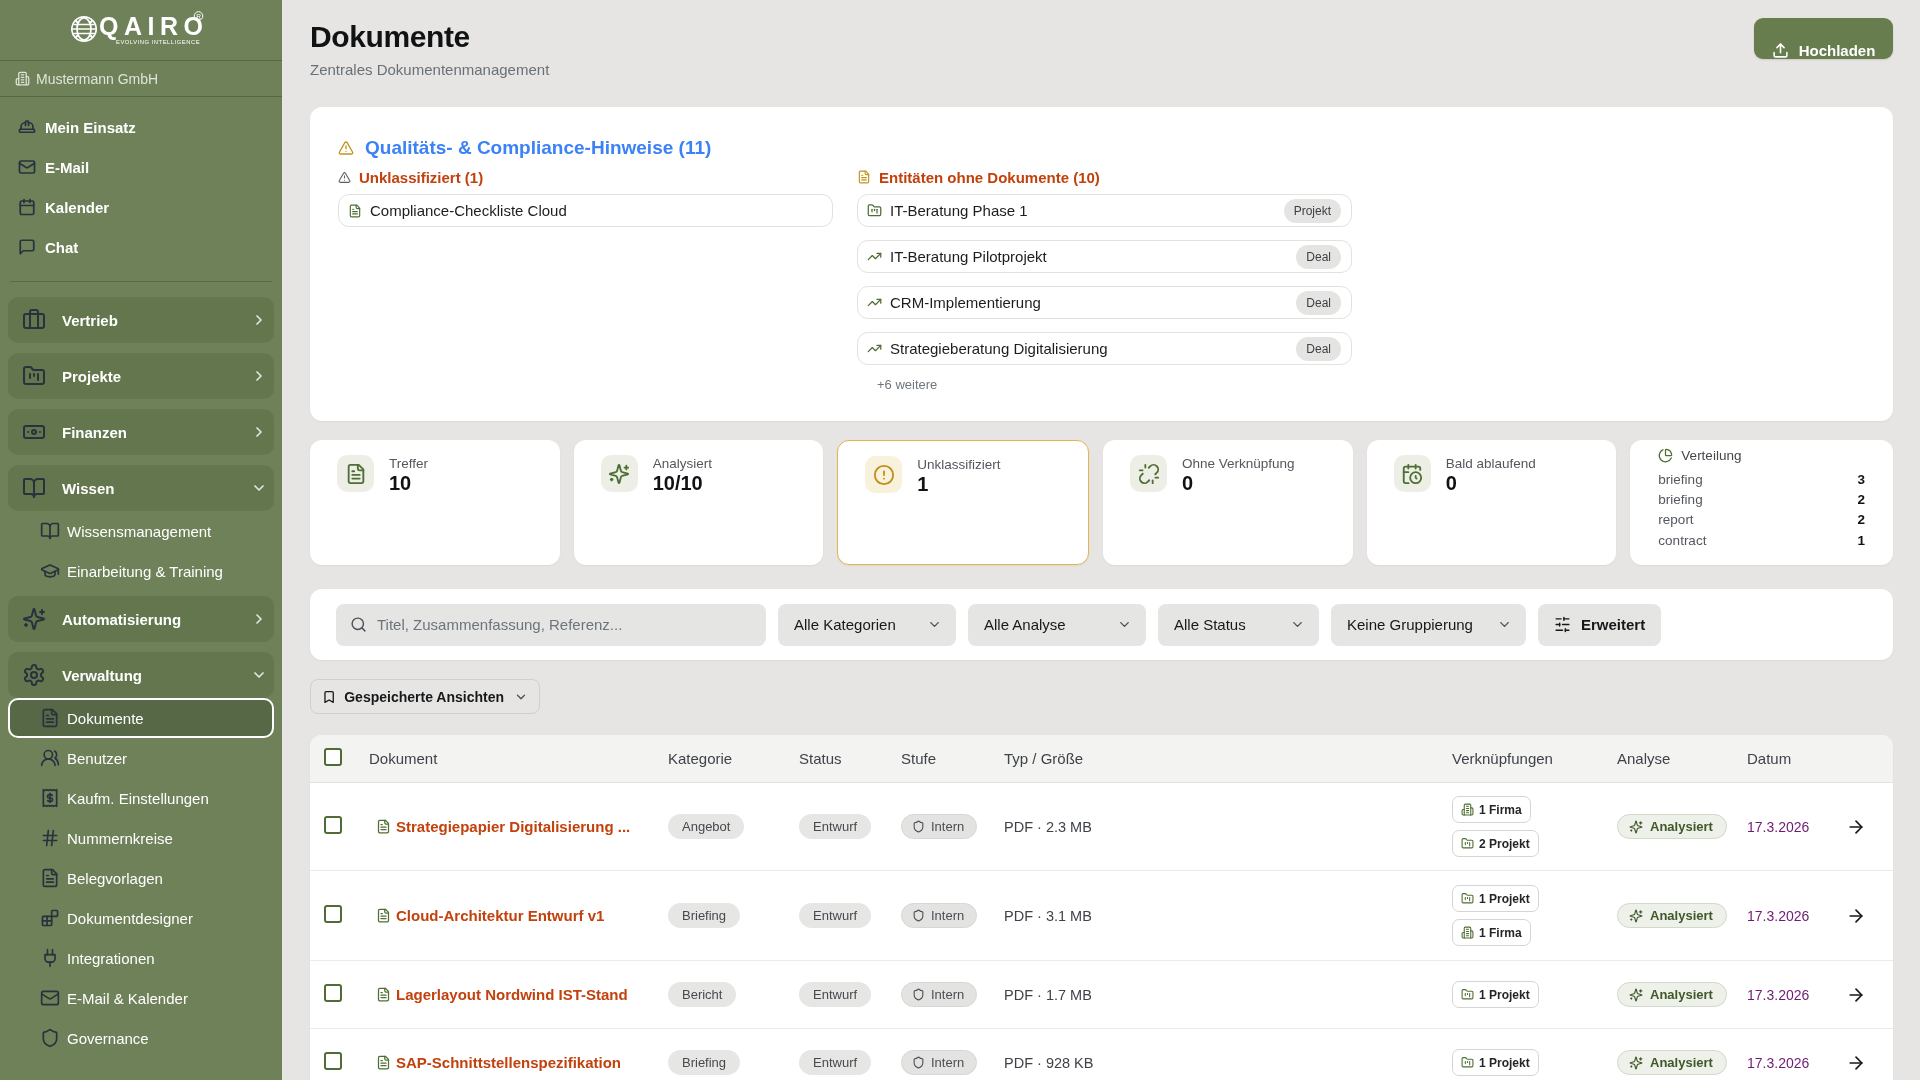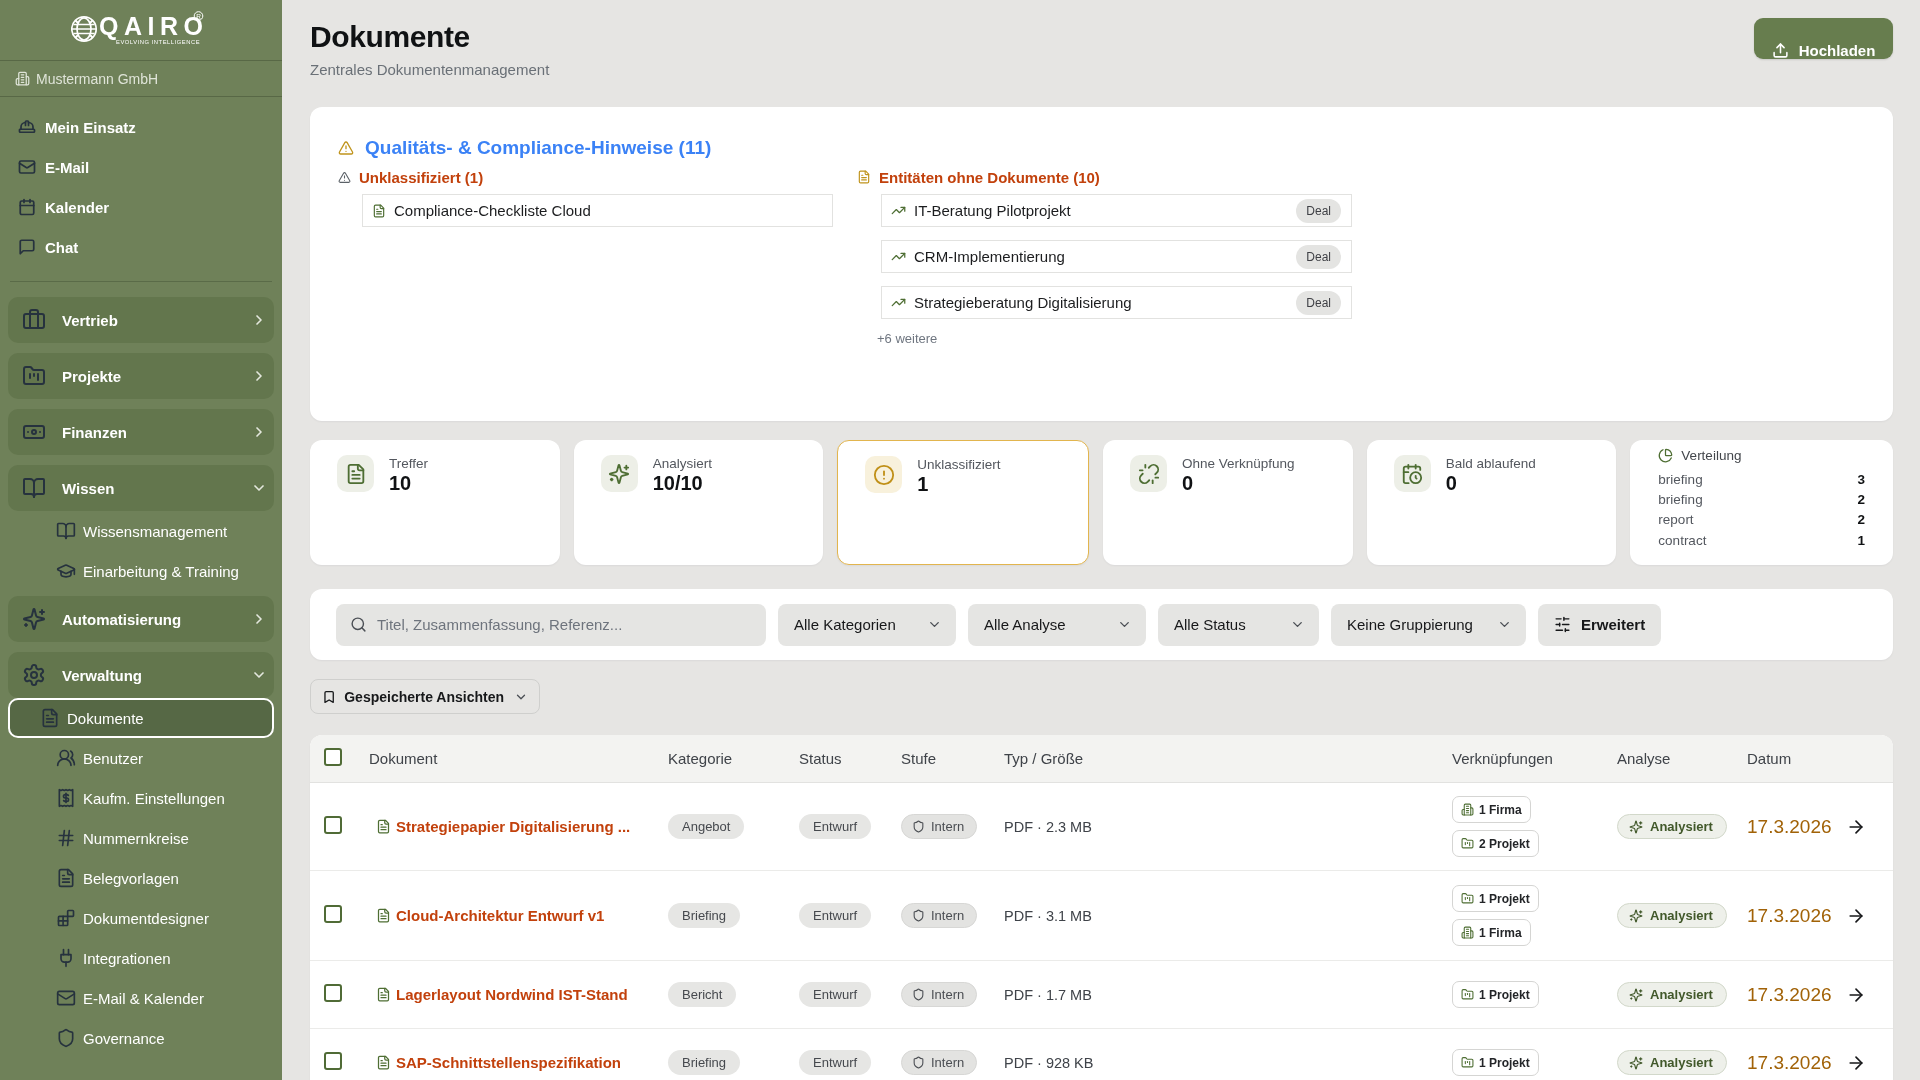--- a/index.html
+++ b/index.html
@@ -13,39 +13,39 @@
 .sb-logo { height:61px; display:flex; align-items:center; justify-content:center; border-bottom:1px solid rgba(20,30,15,0.25); }
 .sb-company { height:36px; display:flex; align-items:center; gap:6px; padding:0 15px; border-bottom:1px solid rgba(20,30,15,0.25); color:#dfe4d8; font-size:14px; }
 .sb-nav { padding-top:10px; }
 .sb-item { height:40px; display:flex; align-items:center; gap:9px; padding:0 0 0 18px; color:#fff; font-size:15px; font-weight:700; }
 .sb-item svg, .sb-company svg { flex:none; color:#26323e; }
 .sb-company svg { color:#dfe4d8; }
 .sb-sep { height:1px; background:rgba(20,30,15,0.22); margin:14px 10px 15px 10px; }
 .sb-group { margin:0 8px 10px 8px; height:46px; border-radius:10px; background:#63764d; display:flex; align-items:center; padding:0 7px 0 14px; color:#fff; font-size:15px; font-weight:700; }
 .sb-group .gic { margin-right:16px; display:flex; color:#26323e; }
 .sb-group .chev { margin-left:auto; color:#e4e8de; display:flex; }
-.sb-sub { height:40px; display:flex; align-items:center; padding-left:56px; color:#fff; font-size:15px; }
+.sb-sub { height:40px; display:flex; align-items:center; padding-left:40px; color:#fff; font-size:15px; }
 .sb-sub .sic { margin-right:7px; display:flex; color:#26323e; }
 .sb-sub.sel { margin:0 8px; border:2px solid #fff; border-radius:10px; background:#566845; padding-left:30px; }
 
 
 .main { position:absolute; left:282px; top:0; width:1638px; height:1080px; }
 .pg-title { position:absolute; left:28px; top:20px; font-size:30px; font-weight:700; color:#101214; letter-spacing:-0.4px; }
 .pg-sub { position:absolute; left:28px; top:61px; font-size:15px; color:#6a7077; }
 .btn-upload { position:absolute; right:27px; top:18px; height:41px; width:139px; background:#677d4e; border-radius:9px; display:flex; align-items:flex-end; justify-content:center; gap:10px; color:#fff; font-size:15px; font-weight:700; box-shadow:0 1px 2px rgba(0,0,0,0.12); }
 
 .card { background:#fff; border-radius:12px; box-shadow:0 1px 2px rgba(16,24,40,0.05); }
 
 
 .panel { position:absolute; left:28px; top:107px; width:1583px; height:314px; padding:30px 28px; }
 .panel-title { display:flex; align-items:center; gap:11px; font-size:19px; font-weight:700; color:#3b82f6; }
 .panel-grid { display:grid; grid-template-columns:495px 495px 495px; gap:24px; margin-top:8px; }
 .sec-head { display:flex; align-items:center; gap:8px; font-size:15px; font-weight:700; color:#c2410c; height:20px; }
 .hint-list { margin-top:7px; display:flex; flex-direction:column; gap:13px; }
-.hint-row { height:33px; border:1px solid #e2e2e0; border-radius:0; display:flex; align-items:center; gap:8px; padding:0 10px 0 9px; font-size:15px; color:#1c1d1f; background:#fff;margin-left:24px; }
+.hint-row { height:33px; border:1px solid #e2e2e0; border-radius:11px; display:flex; align-items:center; gap:8px; padding:0 10px 0 9px; font-size:15px; color:#1c1d1f; background:#fff; }
 .hint-row .spacer { flex:1; }
 .pill-gray { background:#e4e4e2; border-radius:999px; padding:5px 10px; font-size:12px; color:#3f4045; font-weight:400; }
 .more { margin-top:12px; margin-left:20px; font-size:13px; color:#6f7680; }
 
 
 .stats { position:absolute; left:28px; top:440px; width:1583px; height:125px; display:flex; gap:14px; }
 .stat { flex:1; padding:15px 16px 0 27px; display:flex; gap:15px; align-items:flex-start; }
 .stat-ic { width:37px; height:37px; border-radius:10px; background:#edefe7; display:flex; align-items:center; justify-content:center; color:#4e6e33; flex:none; }
 .stat.warn { border:1px solid #e2b54e; }
 .stat.warn .stat-ic { background:#f8f1dc; color:#c09018; }
@@ -86,21 +86,21 @@
 .c8 { flex:1; }
 .doc-title { font-size:15px; font-weight:700; color:#c2410c; white-space:nowrap; }
 .doc-ic { color:#4e6e33; flex:none; margin-left:7px; }
 .cat-pill { display:inline-block; background:#e6e6e4; border-radius:999px; padding:5px 14px; font-size:13px; font-weight:500; color:#46494e; }
 .stufe-pill { display:inline-flex; align-items:center; gap:6px; background:#e3e3e1; border:1px solid #d7d7d5; border-radius:999px; padding:4px 12px 4px 10px; font-size:13px; color:#4b4e53; }
 .typ { font-size:14.5px; color:#3f4349; }
 .links { display:flex; flex-direction:column; gap:7px; align-items:flex-start; }
 .lchip { height:27px; display:inline-flex; align-items:center; gap:5px; border:1px solid #d5d5d3; border-radius:7px; padding:0 8px; font-size:12px; font-weight:700; color:#232528; background:#fff; }
 .lchip svg { color:#4e6e33; }
 .ana-pill { display:inline-flex; align-items:center; gap:7px; background:#eef0ea; border:1px solid #d2d8ca; border-radius:999px; padding:4px 13px 4px 11px; font-size:13px; font-weight:700; color:#41582a; }
-.datum { font-size:19px; color:#a16207; }
+.datum { font-size:14px; color:#701a75; }
 .arr { position:absolute; right:27px; top:50%; transform:translateY(-50%); color:#17181a; }
 </style>
 </head>
 <body>
 <aside class="sidebar">
   <div class="sb-logo">
     <svg width="140" height="44" viewBox="0 0 140 44">
       <g stroke="#fff" fill="none" stroke-width="1.7">
         <circle cx="13" cy="21" r="12.2"></circle>
         <ellipse cx="13" cy="21" rx="7" ry="11"></ellipse>
@@ -328,20 +328,26 @@
       <div>
         <div class="sec-head"><svg width="14" height="14" viewBox="0 0 24 24" fill="none" stroke="#c0941c" stroke-width="2" stroke-linecap="round" stroke-linejoin="round">
               <path d="M15 2H6a2 2 0 0 0-2 2v16a2 2 0 0 0 2 2h12a2 2 0 0 0 2-2V7Z"></path>
               <path d="M14 2v4a2 2 0 0 0 2 2h4"></path>
               <path d="M10 9H8"></path>
               <path d="M16 13H8"></path>
               <path d="M16 17H8"></path>
             </svg>Entitäten ohne Dokumente (10)</div>
         <div class="hint-list">
           <div class="hint-row"><svg width="15" height="15" viewBox="0 0 24 24" fill="none" stroke="#4e6e33" stroke-width="2" stroke-linecap="round" stroke-linejoin="round">
+                <path d="M20 20a2 2 0 0 0 2-2V8a2 2 0 0 0-2-2h-7.9a2 2 0 0 1-1.69-.9L9.6 3.9A2 2 0 0 0 7.93 3H4a2 2 0 0 0-2 2v13a2 2 0 0 0 2 2Z"></path>
+                <path d="M8 10v4"></path>
+                <path d="M12 10v2"></path>
+                <path d="M16 10v6"></path>
+              </svg>IT-Beratung Phase 1<span class="spacer"></span><span class="pill-gray">Projekt</span></div>
+          <div class="hint-row"><svg width="15" height="15" viewBox="0 0 24 24" fill="none" stroke="#4e6e33" stroke-width="2" stroke-linecap="round" stroke-linejoin="round">
                 <path d="M16 7h6v6"></path>
                 <path d="m22 7-8.5 8.5-5-5L2 17"></path>
               </svg>IT-Beratung Pilotprojekt<span class="spacer"></span><span class="pill-gray">Deal</span></div>
           <div class="hint-row"><svg width="15" height="15" viewBox="0 0 24 24" fill="none" stroke="#4e6e33" stroke-width="2" stroke-linecap="round" stroke-linejoin="round">
                 <path d="M16 7h6v6"></path>
                 <path d="m22 7-8.5 8.5-5-5L2 17"></path>
               </svg>CRM-Implementierung<span class="spacer"></span><span class="pill-gray">Deal</span></div>
           <div class="hint-row"><svg width="15" height="15" viewBox="0 0 24 24" fill="none" stroke="#4e6e33" stroke-width="2" stroke-linecap="round" stroke-linejoin="round">
                 <path d="M16 7h6v6"></path>
                 <path d="m22 7-8.5 8.5-5-5L2 17"></path>

